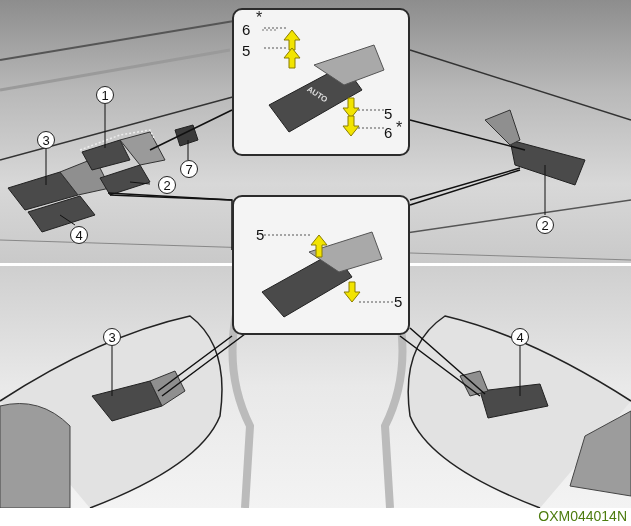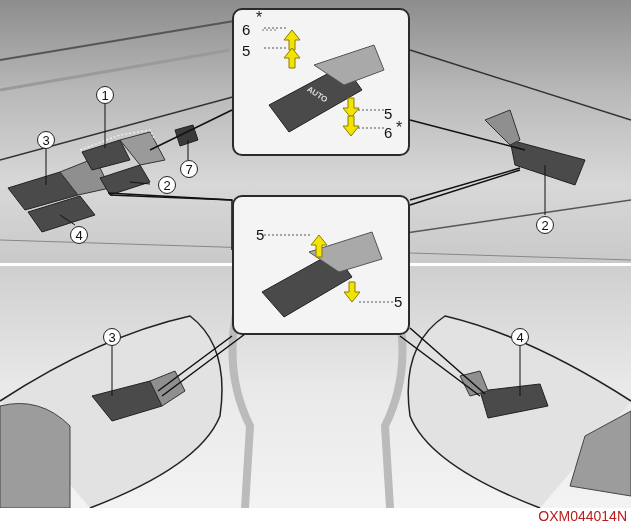--- a/index.html
+++ b/index.html
@@ -6,21 +6,21 @@
   body { width:631px; height:526px; position:relative; overflow:hidden; font-family:"Liberation Sans", sans-serif; }
   .panel { position:absolute; overflow:hidden; }
   .top-panel { left:0; top:0; width:631px; height:263px; background:linear-gradient(180deg,#8d8d8d 0%,#b9b9b9 35%,#d8d8d8 70%,#c9c9c9 100%); }
   .bottom-panel { left:0; top:266px; width:631px; height:242px; background:linear-gradient(180deg,#cfcfcf 0%,#e9e9e9 50%,#f3f3f3 100%); }
   .divider { position:absolute; left:0; top:263px; width:631px; height:3px; background:#ffffff; }
   svg { position:absolute; left:0; top:0; }
   .callout { position:absolute; background:#f4f4f4; border:2px solid #2b2b2b; border-radius:10px; box-sizing:border-box; }
   .num { position:absolute; font-size:15px; color:#111; line-height:1; }
   .circ { position:absolute; width:18px; height:18px; border-radius:50%; background:#fff; border:1px solid #222; font-size:13px; text-align:center; line-height:18px; color:#111; box-sizing:border-box; }
   .star { position:absolute; font-size:16px; color:#222; line-height:1; }
-  .caption { position:absolute; right:4px; bottom:2px; font-size:14px; color:#b91c1c; }
+  .caption { position:absolute; right:4px; bottom:2px; font-size:14px; color:#4d7c0f; }
   .auto { position:absolute; font-size:8px; color:#ddd; transform:rotate(33deg); font-weight:bold; }
 </style>
 </head>
 <body>
 
 <div class="panel top-panel">
   <svg width="631" height="263">
 
     <path d="M0,60 L240,20" stroke="#555" stroke-width="2" fill="none"></path>
     <path d="M0,90 L230,50" stroke="#9a9a9a" stroke-width="3" fill="none"></path>

